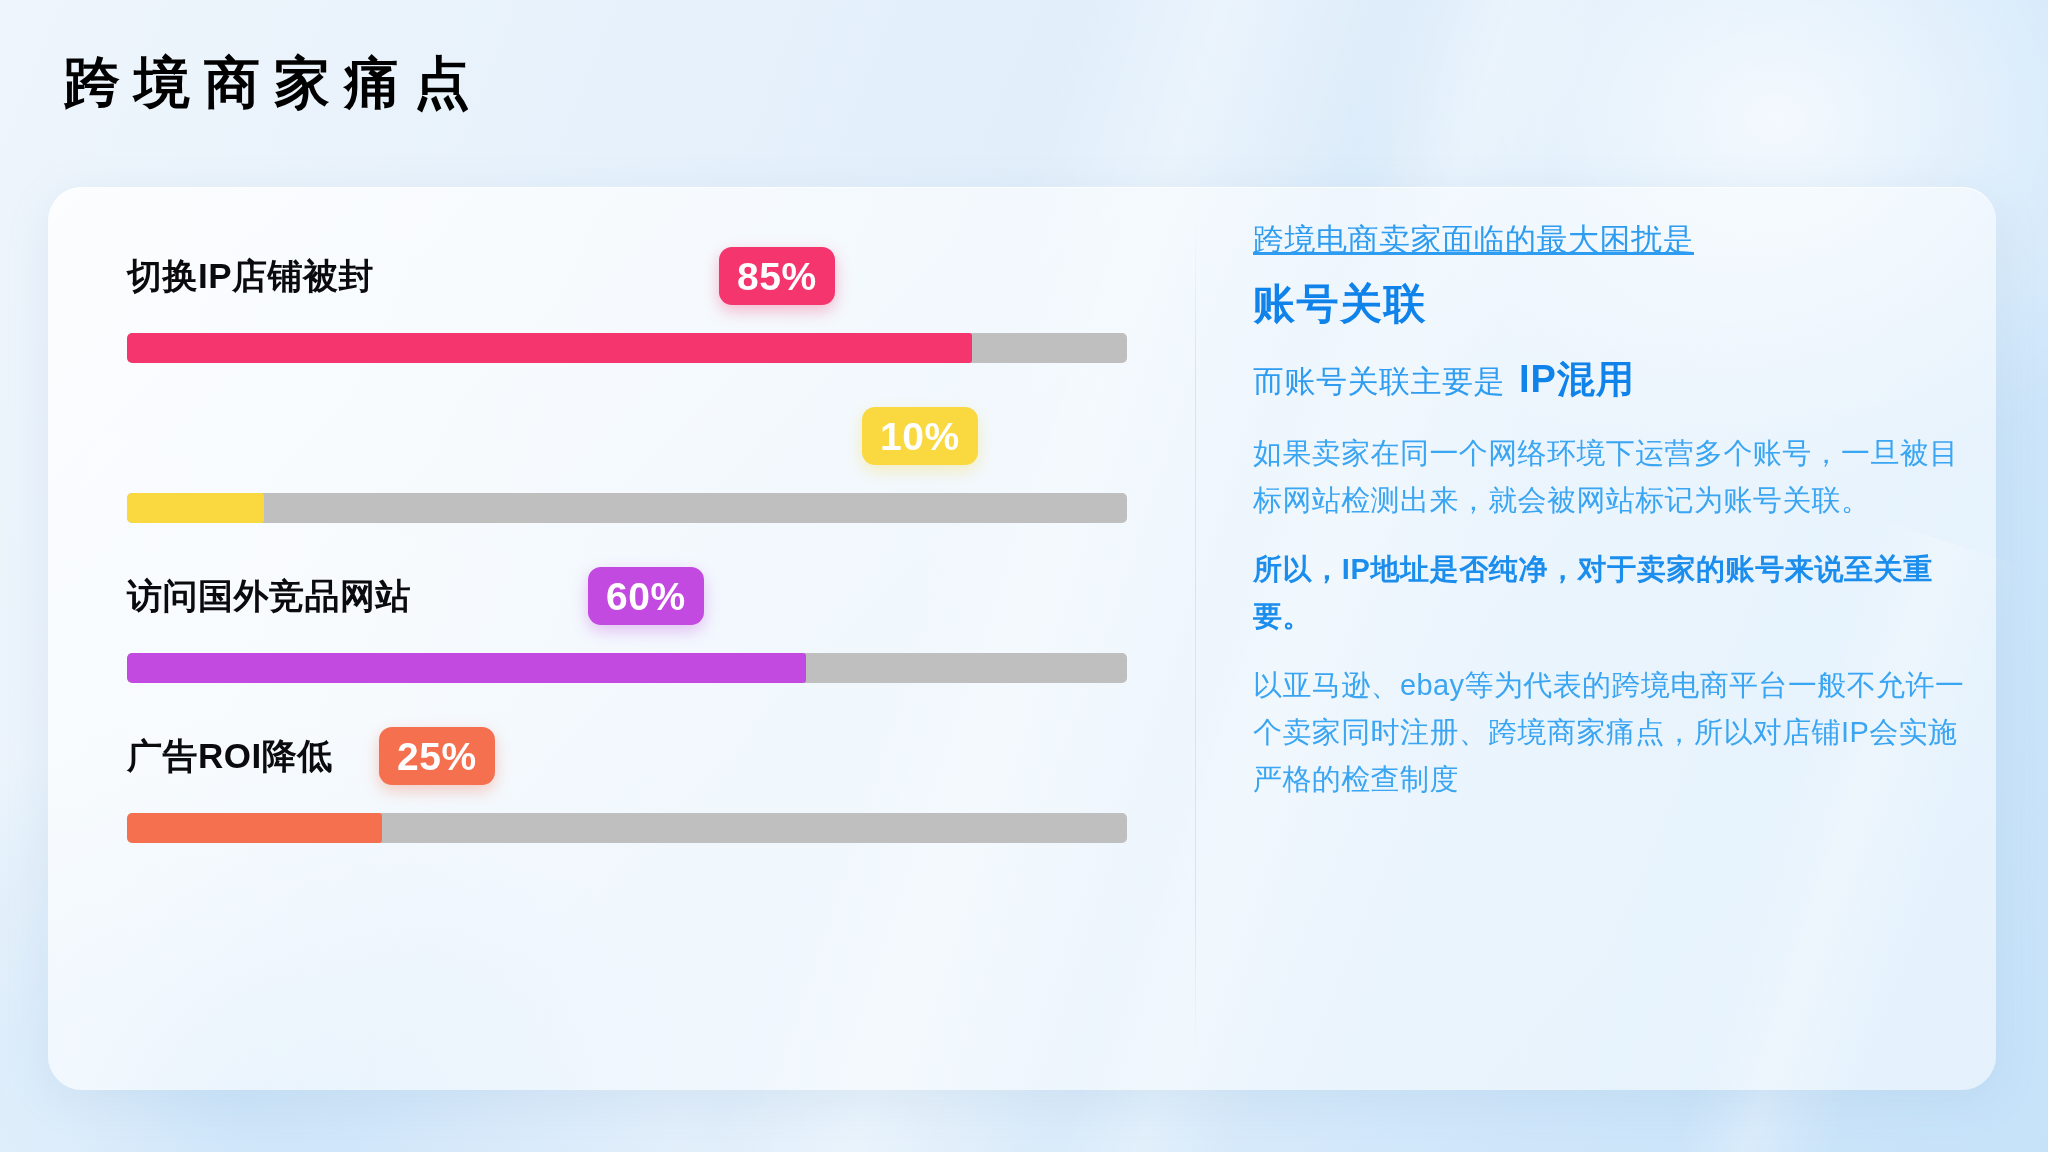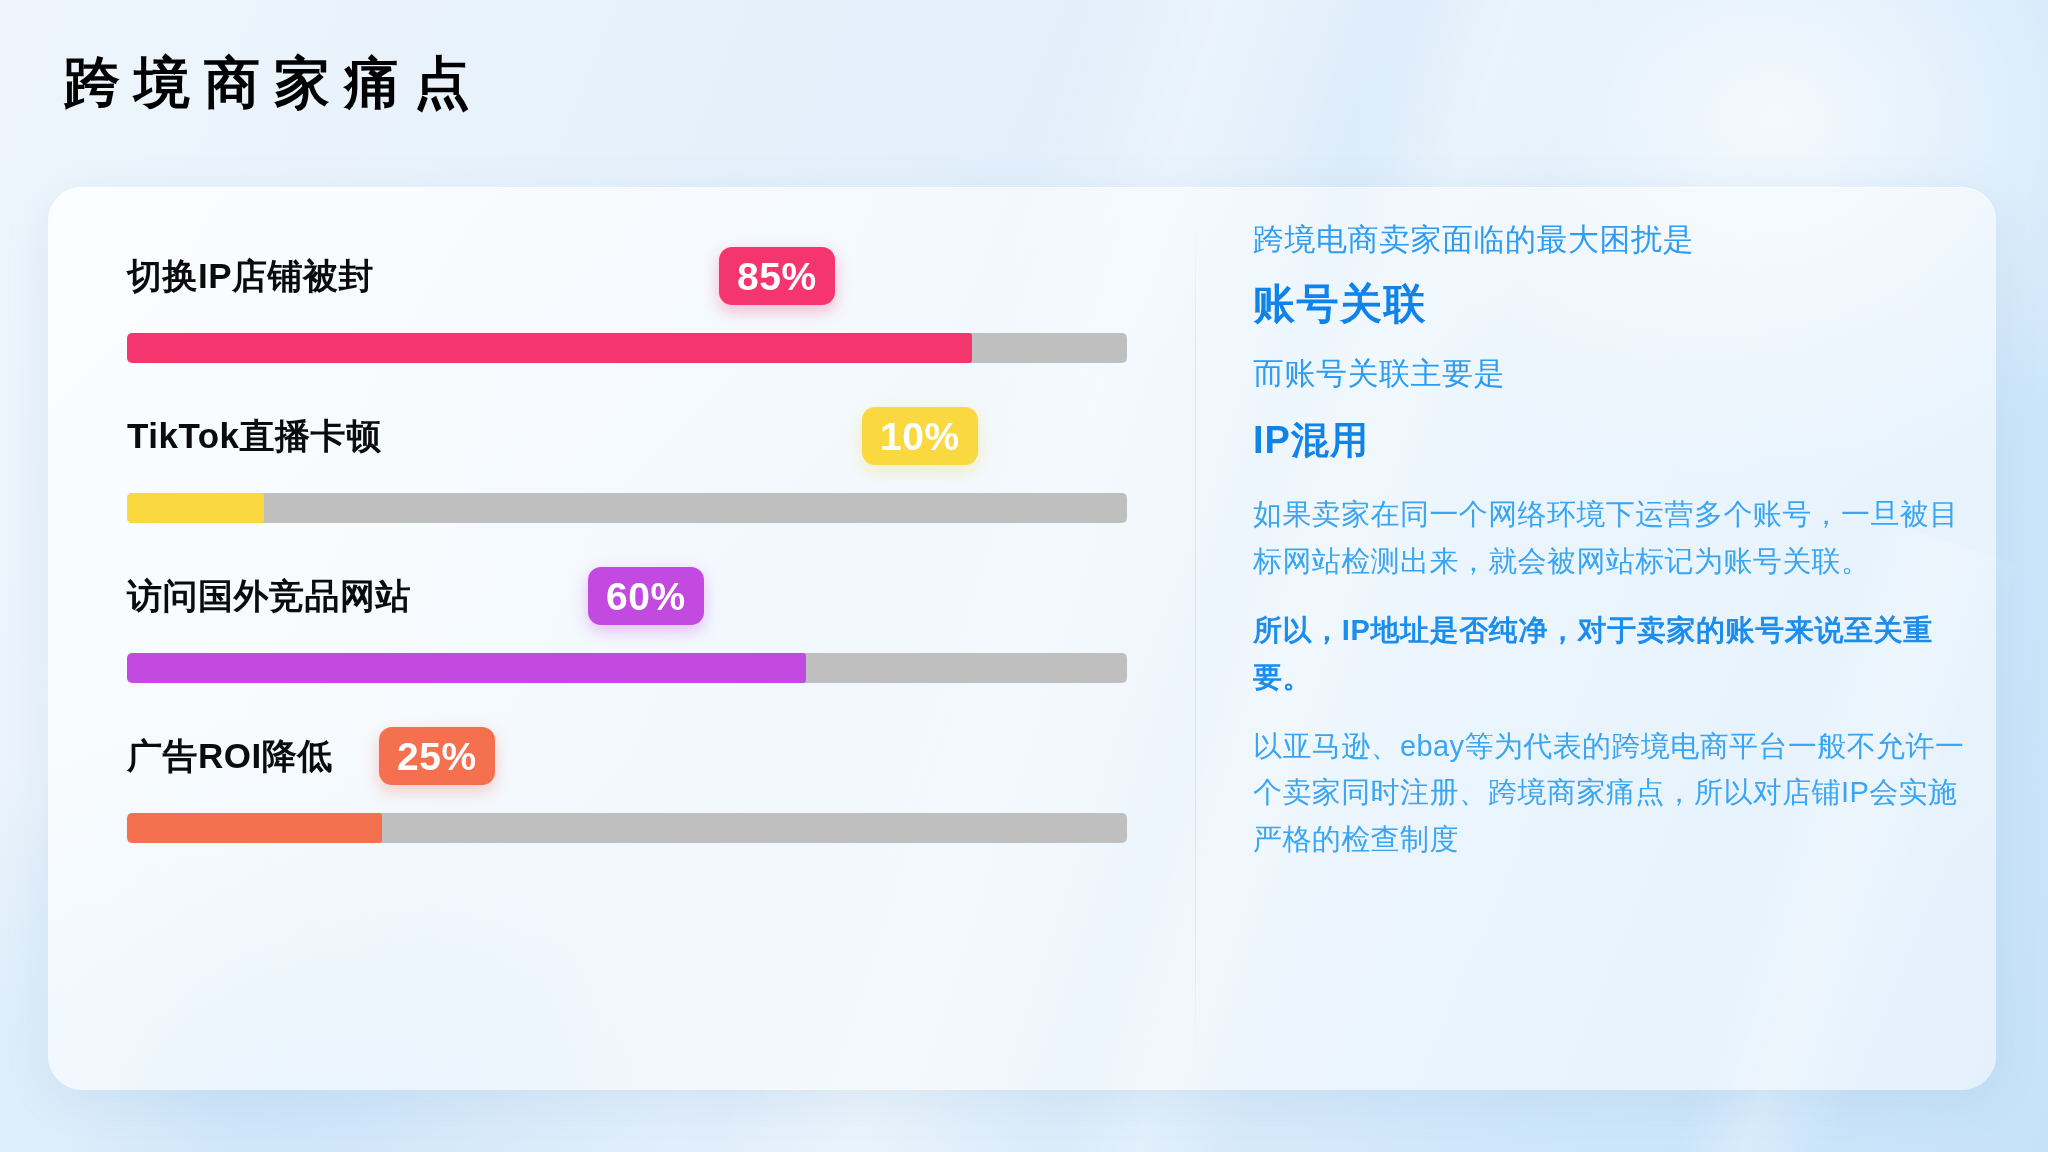--- a/index.html
+++ b/index.html
@@ -188,20 +188,21 @@
     top: 12px;
     right: 30px;
   }
 
   .t-lead {
     font-size: 31px;
     color: #2e9cf0;
     line-height: 1.5;
     letter-spacing: 0.5px;
     margin-top: 18px;
+    text-decoration: underline;
   }
 
   .t-strong-line {
     font-size: 42px;
     font-weight: 900;
     color: #1083ea;
     letter-spacing: 1.5px;
     line-height: 1.42;
     margin-top: 10px;
   }
@@ -209,21 +210,20 @@
   .t-mixed {
     font-size: 31px;
     color: #2e9cf0;
     line-height: 1.5;
     letter-spacing: 0.5px;
     margin-top: 18px;
     display: flex;
     align-items: baseline;
     gap: 14px;
     flex-wrap: wrap;
-    flex-direction: column;
   }
   .t-mixed .hl {
     font-size: 38px;
     font-weight: 900;
     color: #1083ea;
     letter-spacing: 1px;
   }
 
   .t-para {
     font-size: 29px;
@@ -262,21 +262,20 @@
           <div class="bar-head">
             <span class="bar-label">切换IP店铺被封</span>
             <span class="bar-badge" style="background-color: rgb(245, 53, 110); left: 592px; box-shadow: rgba(245, 53, 110, 0.333) 0px 6px 16px;">85%</span>
           </div>
           <div class="bar-track" style="background: rgb(191, 191, 191);">
             <div class="bar-fill" style="background: rgb(245, 53, 110); width: 845px;"></div>
           </div>
         </div>
         <div class="bar-row">
           <div class="bar-head">
-            <span class="bar-label">TikTok直播卡顿</span>
             <span class="bar-badge" style="background-color: rgb(249, 217, 63); left: 735px; box-shadow: rgba(249, 217, 63, 0.333) 0px 6px 16px;">10%</span>
           </div>
           <div class="bar-track" style="background: rgb(191, 191, 191);">
             <div class="bar-fill" style="background: rgb(249, 217, 63); width: 137px;"></div>
           </div>
         </div>
         <div class="bar-row">
           <div class="bar-head">
             <span class="bar-label">访问国外竞品网站</span>
             <span class="bar-badge" style="background-color: rgb(195, 74, 224); left: 461px; box-shadow: rgba(195, 74, 224, 0.333) 0px 6px 16px;">60%</span>

